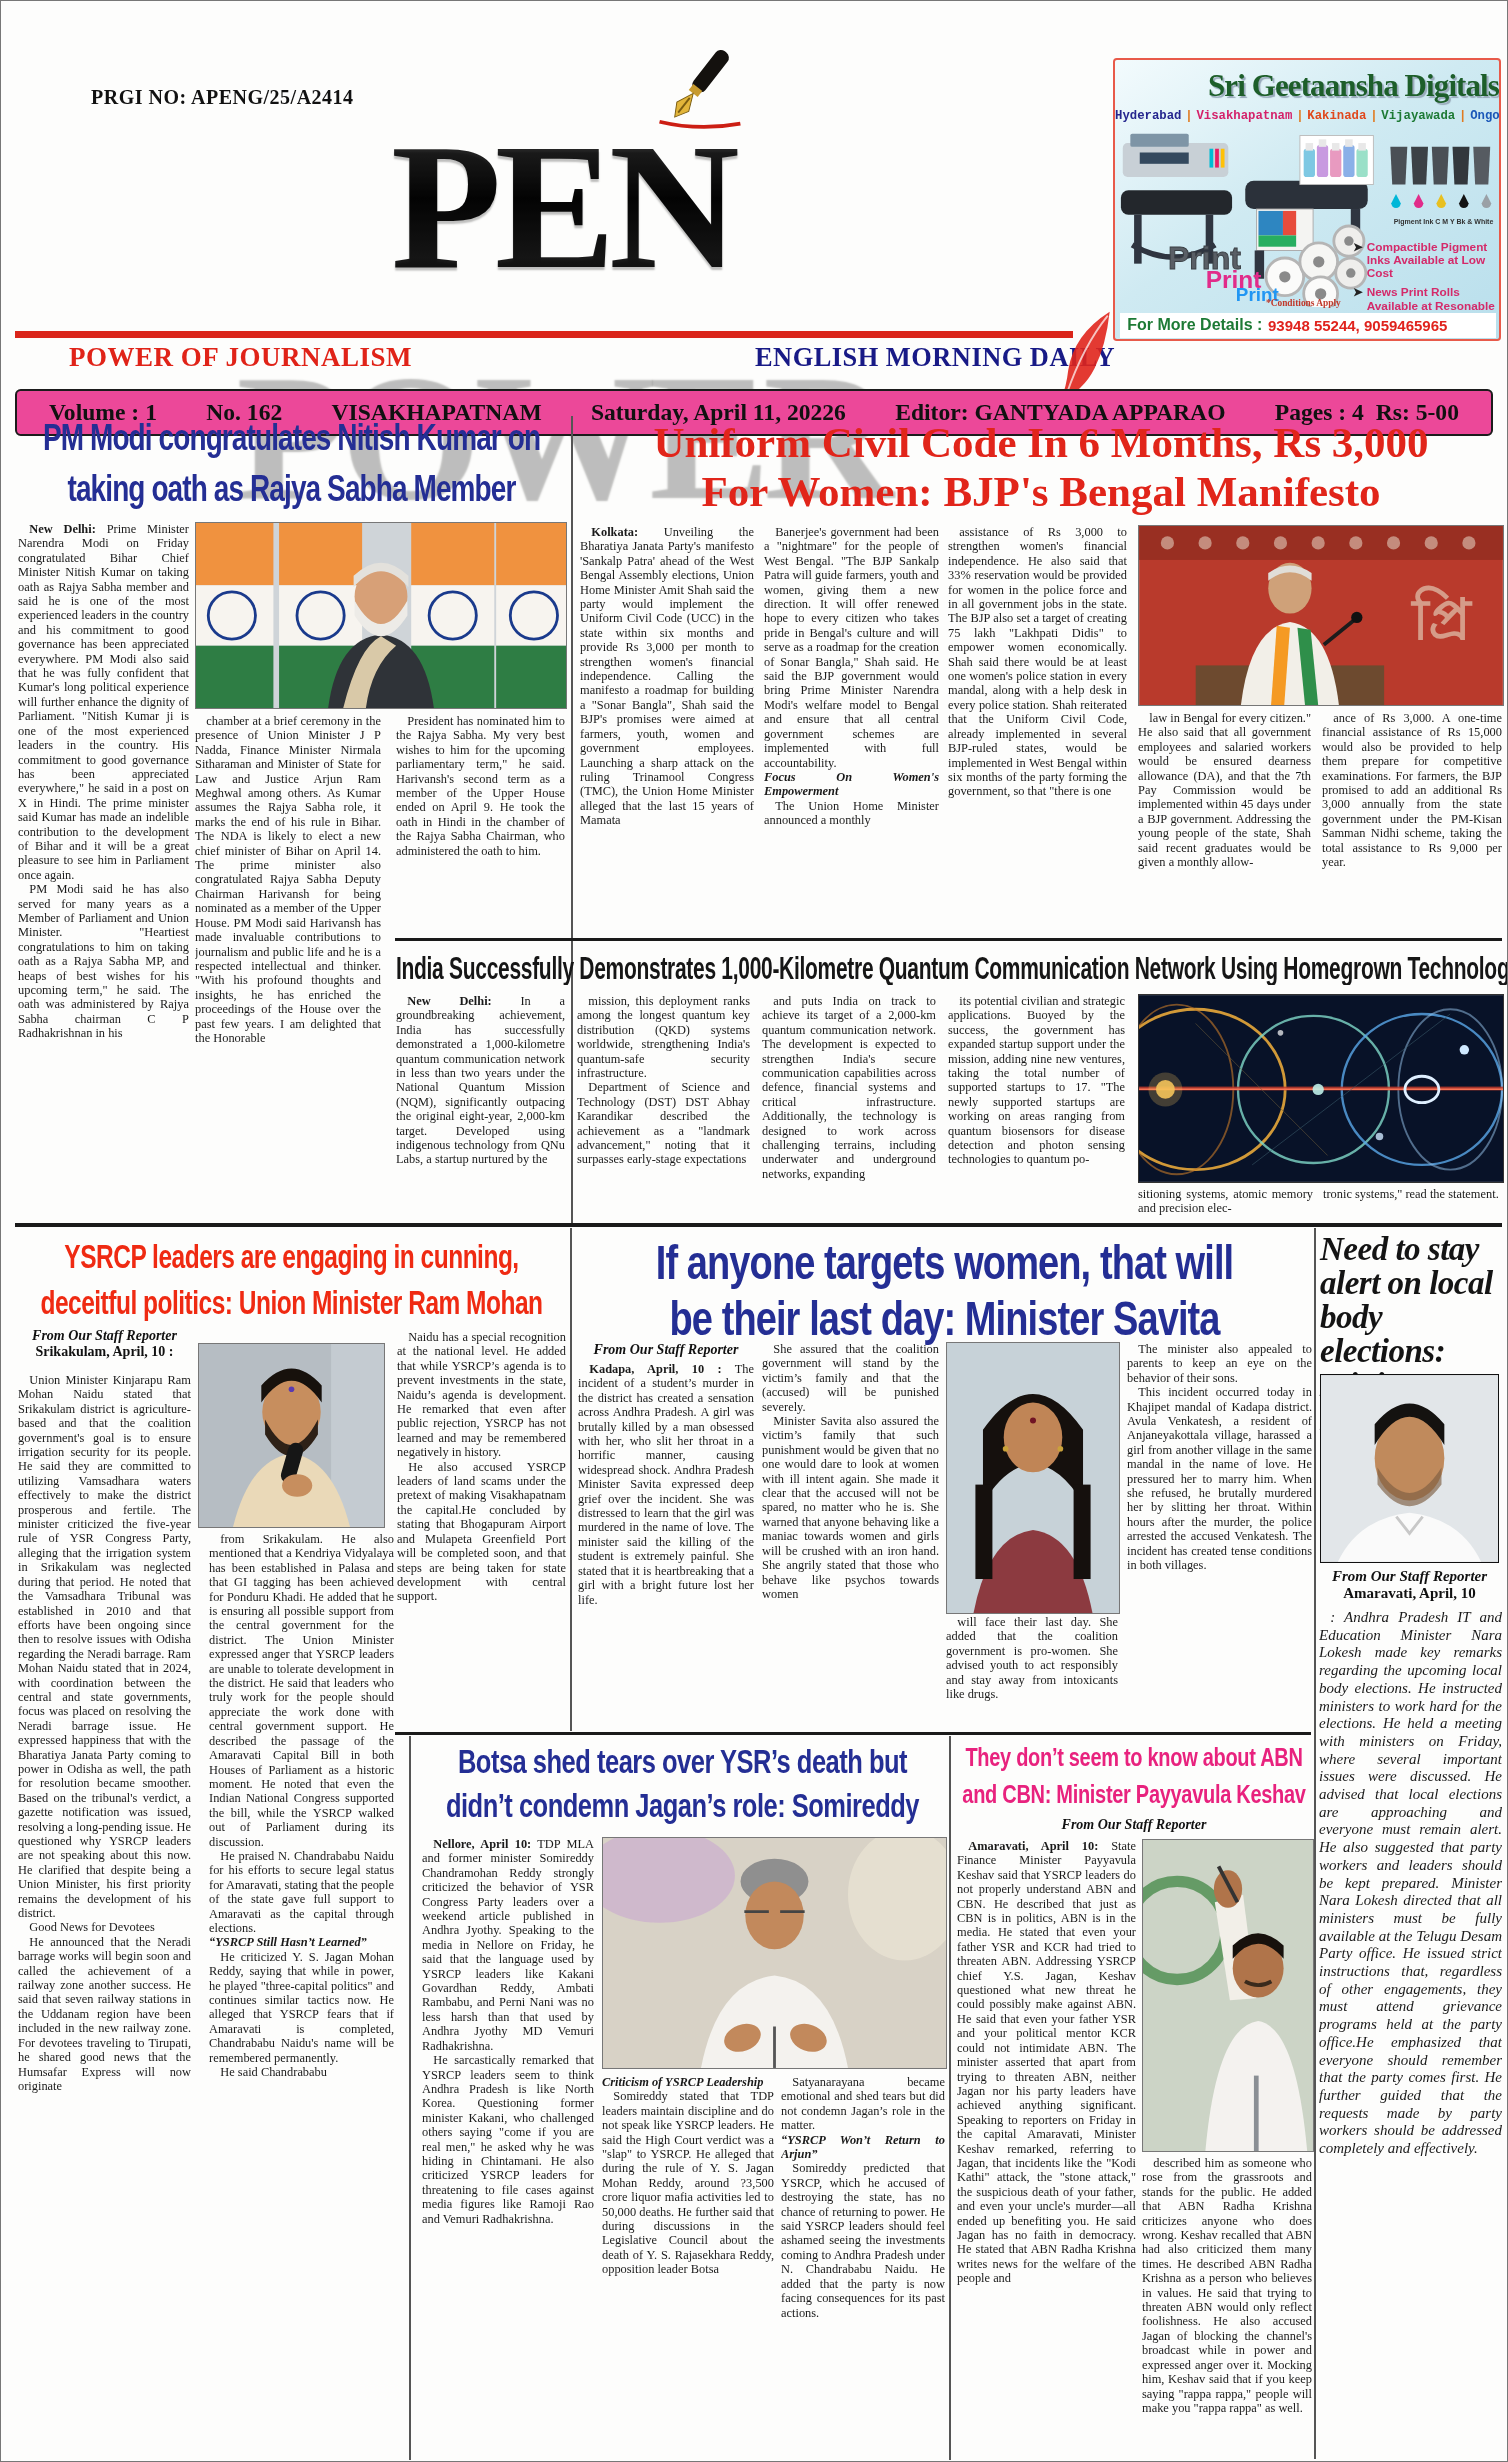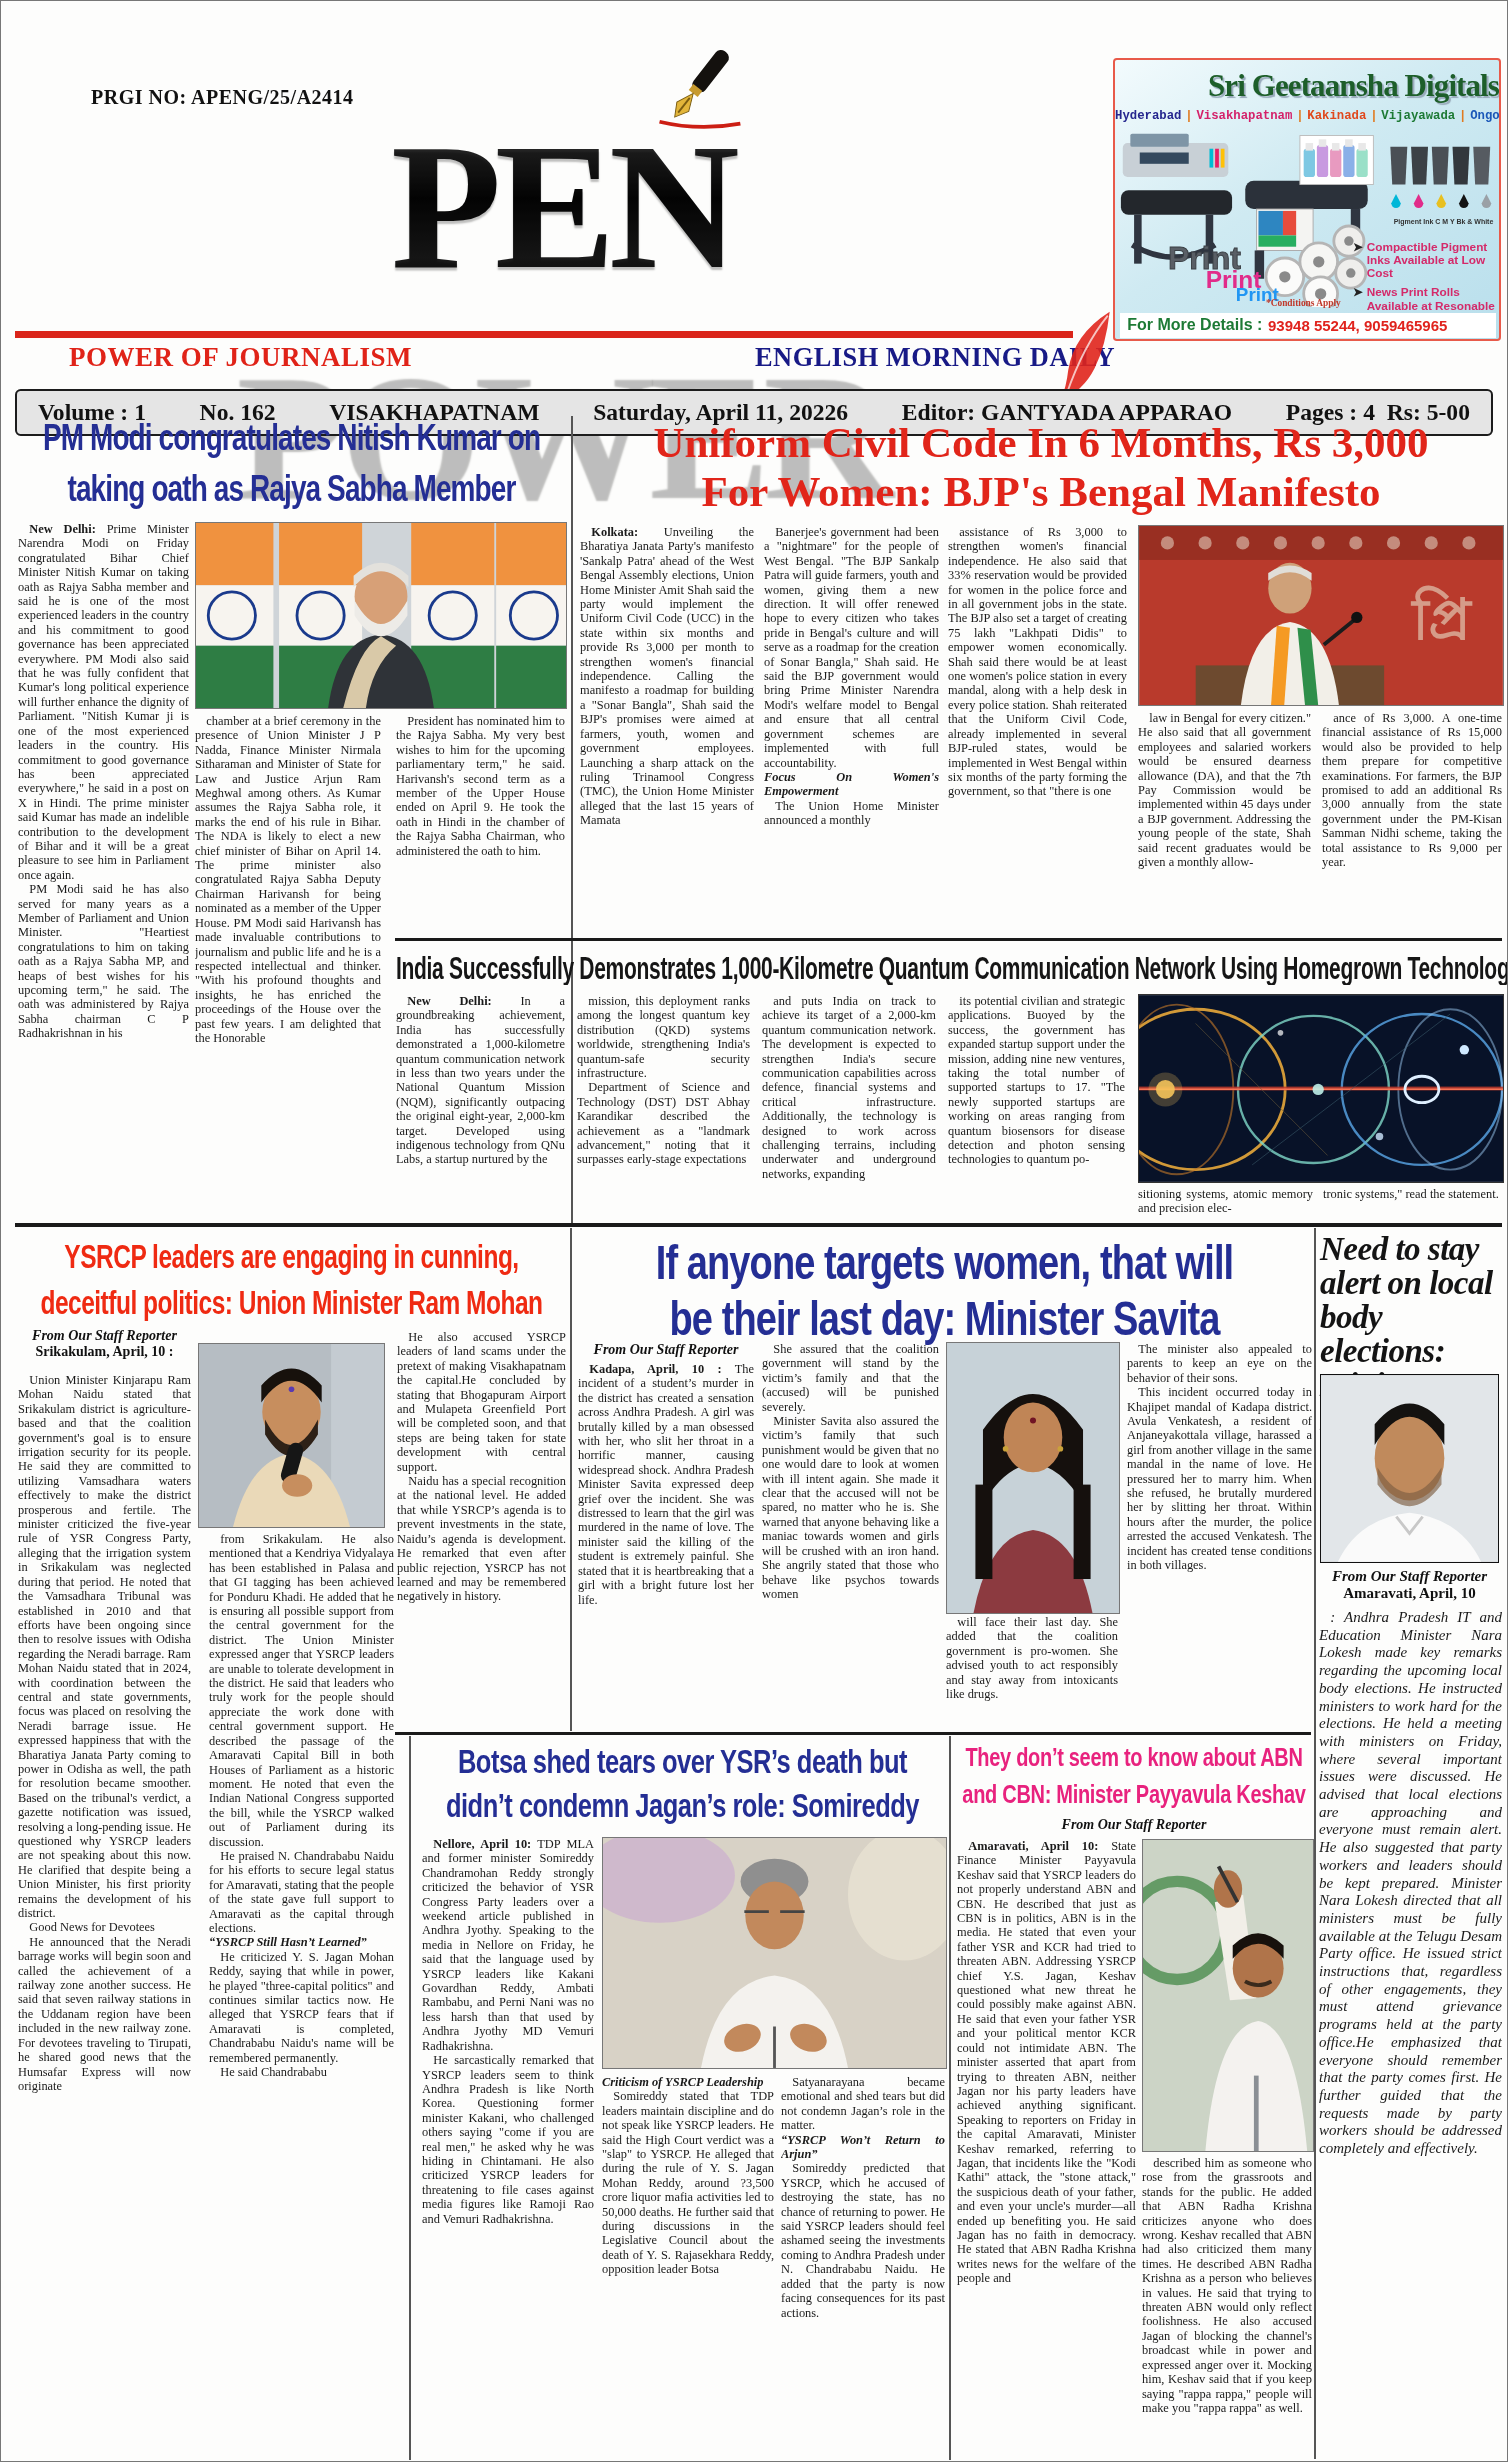--- a/index.html
+++ b/index.html
@@ -9,22 +9,22 @@
   .prgi{position:absolute;left:90px;top:85px;font-size:20px;font-weight:bold;color:#111;letter-spacing:0.5px;}
   .masthead{position:absolute;left:49px;top:91px;width:1024px;height:236px;text-align:center;
     font-family:"Liberation Serif",serif;font-weight:bold;font-size:181px;line-height:228px;letter-spacing:-6.6px;
     background:linear-gradient(#4a4a4a,#050505 45%,#1c1c1c 70%,#000);-webkit-background-clip:text;background-clip:text;color:transparent;
     text-shadow:0 2.8px 1.9px rgba(0,0,0,.25);}
   .tag-red{position:absolute;left:68px;top:341px;font-size:27px;font-weight:bold;color:#e02318;letter-spacing:0.5px;}
   .tag-navy{position:absolute;left:754px;top:341px;font-size:26.4px;font-weight:bold;color:#181a86;letter-spacing:0.5px;}
   .redrule{position:absolute;left:14px;top:330px;width:1058px;height:6.6px;background:#da251a;}
   
   .infobar{position:absolute;left:14px;top:388px;width:1478px;height:47px;border:2.8px solid #1c1c1c;border-radius:5.7px;
-    box-sizing:border-box;display:flex;align-items:center;justify-content:space-between;padding:0 21px;
-    font-weight:bold;font-size:23.6px;color:#111;background:#e5e5e5;}
+    box-sizing:border-box;display:flex;align-items:center;justify-content:space-between;padding:0 32px;
+    font-weight:bold;font-size:23.6px;color:#111;background:#ec4899;}
   
   .ad{position:absolute;left:1112px;top:57px;width:388px;height:283px;border:2.8px solid #e85a4a;border-radius:3.8px;box-sizing:border-box;
       background:linear-gradient(145deg,#f3fbfd,#cfeaf2 45%,#b9dfec);overflow:hidden;}
   .ad-title{position:absolute;left:0;top:7.5px;width:100%;text-align:right;font-family:"Liberation Serif",serif;
     font-weight:bold;font-size:31px;color:#1d5e2a;text-shadow:1.9px 1.9px 0.9px #9ab;letter-spacing:-0.9px;}
   .ad-cities{position:absolute;left:0;top:49px;width:100%;text-align:center;font-family:Liberation Mono, monospace;
     font-weight:bold;font-size:12.3px;}
   .ad-cities .sep{color:#e07a20;padding:0 3.8px;}
   .ad-bullets{position:absolute;left:238px;top:181px;width:147px;font-family:"Liberation Sans",sans-serif;
     font-weight:bold;font-size:11.8px;color:#d42a6a;line-height:13.2px;}
@@ -399,22 +399,22 @@
         <p>He praised N. Chandrababu Naidu for his efforts to secure legal status for Amaravati, stating that the people of the state gave full support to Amaravati as the capital through elections.</p>
       </div>
     <p class="subhead">“YSRCP Still Hasn’t Learned”</p>
     <div>
         <p>He criticized Y. S. Jagan Mohan Reddy, saying that while in power, he played "three-capital politics" and continues similar tactics now. He alleged that YSRCP fears that if Amaravati is completed, Chandrababu Naidu's name will be remembered permanently.</p>
         <p>He said Chandrababu</p>
       </div>
   </div>
   <div class="body-col" style="left:396px;top:1329px;width:169px;height:400px;">
     <div>
+        <p>Naidu has a special recognition at the national level. He added that while YSRCP’s agenda is to prevent investments in the state, Naidu’s agenda is development. He remarked that even after public rejection, YSRCP has not learned and may be remembered negatively in history.</p>
         <p>He also accused YSRCP leaders of land scams under the pretext of making Visakhapatnam the capital.He concluded by stating that Bhogapuram Airport and Mulapeta Greenfield Port will be completed soon, and that steps are being taken for state development with central support.</p>
-        <p>Naidu has a special recognition at the national level. He added that while YSRCP’s agenda is to prevent investments in the state, Naidu’s agenda is development. He remarked that even after public rejection, YSRCP has not learned and may be remembered negatively in history.</p>
       </div>
   </div>
 
   <div class="vrule" style="left:569px;top:1227px;height:503px;"></div>
   <div class="hl-sans navy" style="left:575px;top:1233px;width:737px;font-size:38px;line-height:44px;transform:scaleY(1.28);letter-spacing:-0.9px;">
     <span class="ln">If anyone targets women, that will</span>
     <span class="ln">be their last day: Minister Savita</span>
   </div>
   <div class="byline" style="left:577px;top:1341px;width:176px;">
     <span>From Our Staff Reporter</span>

